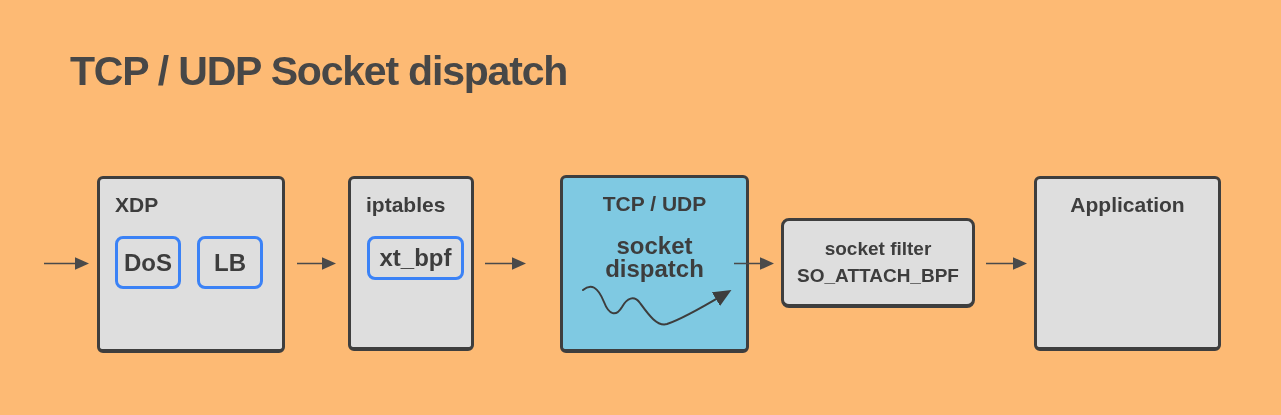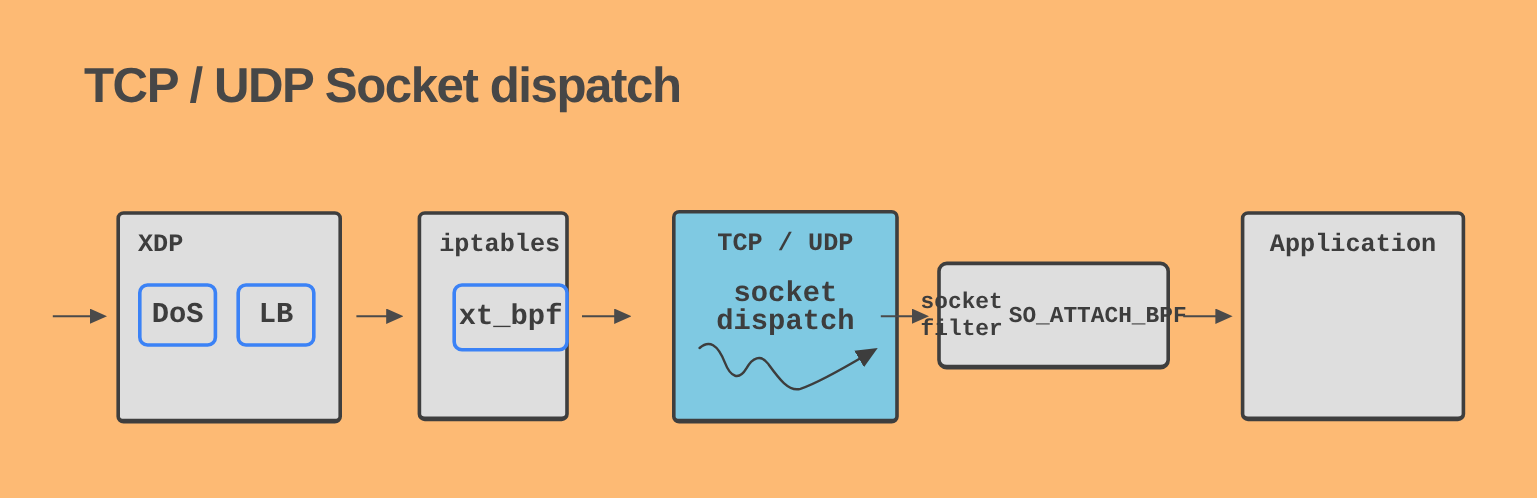--- a/index.html
+++ b/index.html
@@ -26,21 +26,20 @@
     white-space: nowrap;
   }
   .node {
     position: absolute;
     background: #dedede;
     border: 3px solid #3e3e3e;
     border-bottom-width: 4px;
     border-radius: 6px;
     box-sizing: border-box;
     color: #3d3d3d;
-    font-family: Liberation Mono, monospace;
   }
   .node.highlight {
     background: #7fc9e2;
     margin-left: 24px;
   }
   .node-label-left {
     position: absolute;
     left: 15px;
     top: 14px;
     font-size: 21px;
@@ -81,21 +80,21 @@
     line-height: 23px;
     color: #3d3d3d;
   }
   .filter-lines {
     position: absolute;
     left: 0;
     right: 0;
     top: 0;
     bottom: 0;
     display: flex;
-    flex-direction: row;
+    flex-direction: column;
     align-items: center;
     justify-content: center;
     gap: 5px;
     font-size: 19px;
     font-weight: 700;
     color: #3d3d3d;
   }
   .squiggle-svg {
     position: absolute;
     left: 12px;
@@ -124,21 +123,21 @@
     <div class="subnode" style="left:15px; top:57px; width:66px; height:53px;">
       <span>DoS</span>
     </div>
     <div class="subnode" style="left:97px; top:57px; width:66px; height:53px;justify-content:center;">
       <span>LB</span>
     </div>
   </div>
 
   <div class="node" style="left:348px; top:176px; width:126px; height:175px;padding-left:39px;">
     <div class="node-label-left">iptables</div>
-    <div class="subnode" style="left:26px; top:57px; width:97px; height:57px;">
+    <div class="subnode" style="left:16px; top:57px; width:97px; height:44px;">
       <span>xt_bpf</span>
     </div>
   </div>
 
   <div class="node highlight" style="left:536px; top:175px; width:189px; height:178px;">
     <div class="node-label-center">TCP / UDP</div>
     <div class="sublines">
       <div>socket</div>
       <div>dispatch</div>
     </div>

